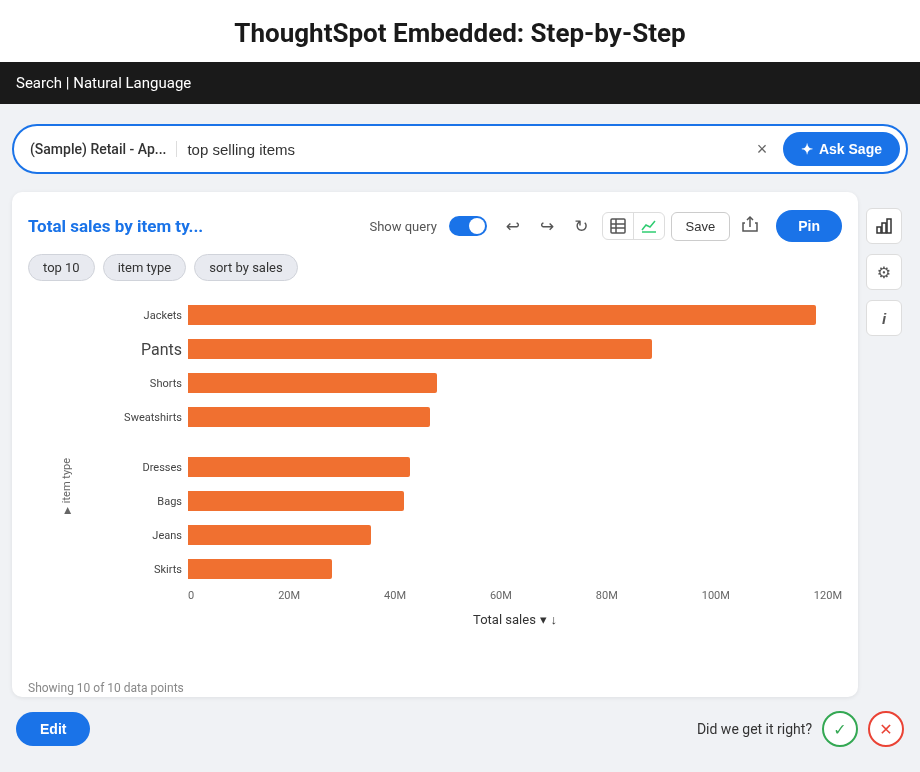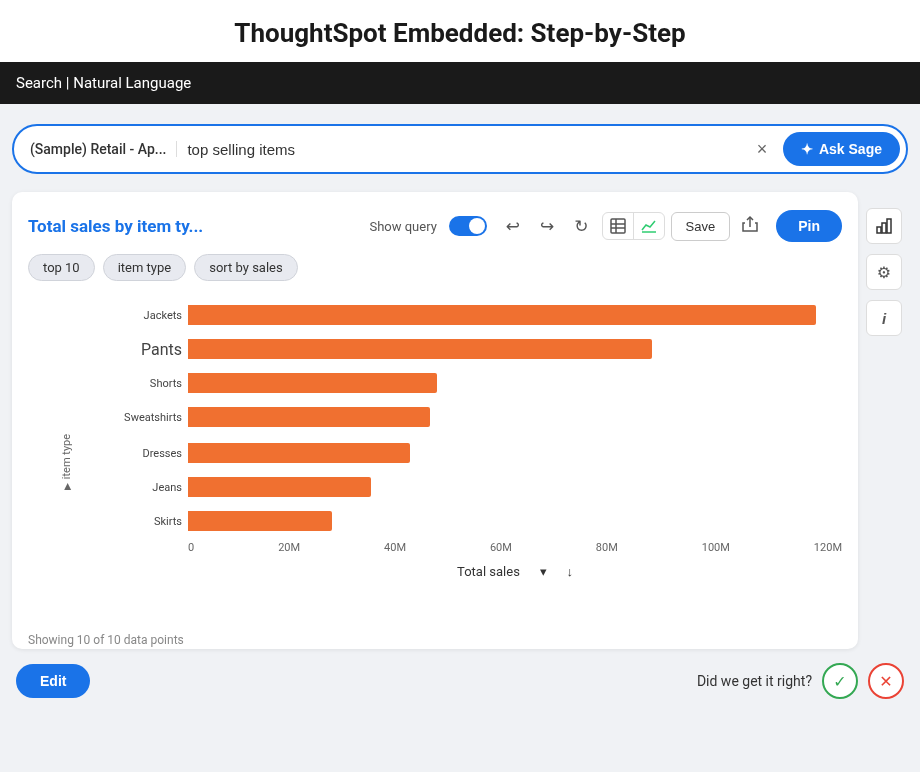--- a/index.html
+++ b/index.html
@@ -263,21 +263,21 @@
     }
 
     .chart-x-label {
       text-align: center;
       font-size: 13px;
       color: #333;
       margin-top: 8px;
       display: flex;
       align-items: center;
       justify-content: center;
-      gap: 20px;
+      gap: 4px;
     }
 
     .data-points-text {
       font-size: 12px;
       color: #888;
       margin-top: 4px;
     }
 
     .bottom-bar {
       display: flex;
@@ -420,30 +420,36 @@
               <div style="flex: 1 1 0%; position: relative;">
                 <div class="bar" style="width: 71%;"></div>
               </div>
             </div>
             <div class="bar-row" style="position: relative; display: flex; align-items: center; height: 24px; margin-bottom: 2px;">
               <div style="position: absolute; right: calc(100% + 6px); font-size: 11px; color: rgb(68, 68, 68); white-space: nowrap; text-align: right; width: 80px;">Shorts</div>
               <div style="flex: 1 1 0%; position: relative;">
                 <div class="bar" style="width: 38%;"></div>
               </div>
             </div>
-            <div class="bar-row" style="position: relative; display: flex; align-items: center; height: 24px; margin-bottom: 4px;">
+            <div class="bar-row" style="position: relative; display: flex; align-items: center; height: 24px; margin-bottom: 18px;">
               <div style="position: absolute; right: calc(100% + 6px); font-size: 11px; color: rgb(68, 68, 68); white-space: nowrap; text-align: right; width: 80px;">Sweatshirts</div>
               <div style="flex: 1 1 0%; position: relative;">
                 <div class="bar" style="width: 37%;"></div>
               </div>
             </div>
             <div class="bar-row" style="position: relative; display: flex; align-items: center; height: 24px; margin-bottom: 2px;">
               <div style="position: absolute; right: calc(100% + 6px); font-size: 11px; color: rgb(68, 68, 68); white-space: nowrap; text-align: right; width: 80px;">Dresses</div>
               <div style="flex: 1 1 0%; position: relative;">
                 <div class="bar" style="width: 34%;"></div>
+              </div>
+            </div>
+            <div class="bar-row" style="position: relative; display: flex; align-items: center; height: 24px; margin-bottom: 2px;">
+              <div style="position: absolute; right: calc(100% + 6px); font-size: 11px; color: rgb(68, 68, 68); white-space: nowrap; text-align: right; width: 80px;">Bags</div>
+              <div style="flex: 1 1 0%; position: relative;">
+                <div class="bar" style="width: 33%;"></div>
               </div>
             </div>
             <div class="bar-row" style="position: relative; display: flex; height: 24px; margin-bottom: 2px;">
               <div style="position: absolute; right: calc(100% + 6px); font-size: 11px; color: rgb(68, 68, 68); white-space: nowrap; text-align: right; width: 80px;">Jeans</div>
               <div style="flex: 1 1 0%; position: relative;">
                 <div class="bar" style="width: 28%;"></div>
               </div>
             </div>
             <div class="bar-row" style="position: relative; display: flex; align-items: center; height: 24px; margin-bottom: 2px;">
               <div style="position: absolute; right: calc(100% + 6px); font-size: 11px; color: rgb(68, 68, 68); white-space: nowrap; text-align: right; width: 80px;">Skirts</div>

